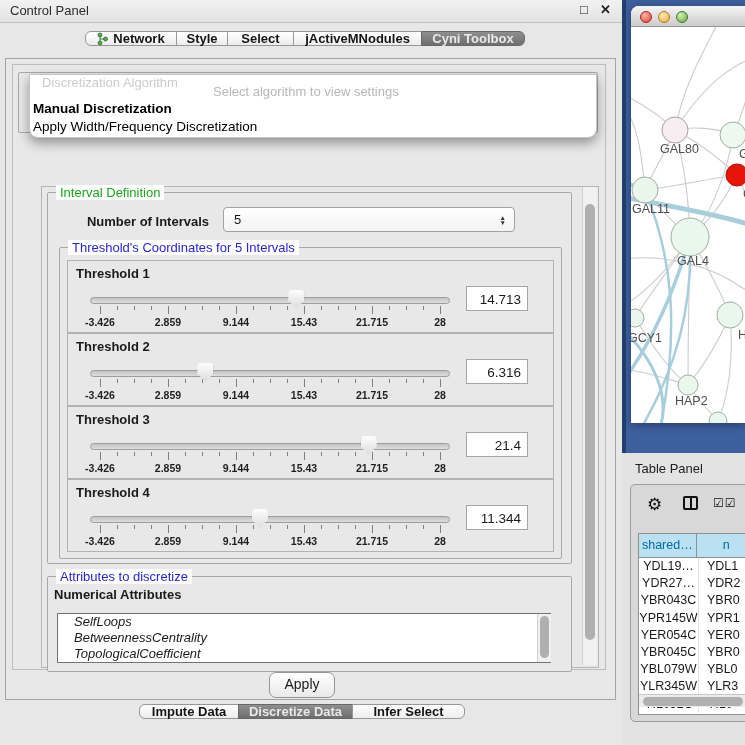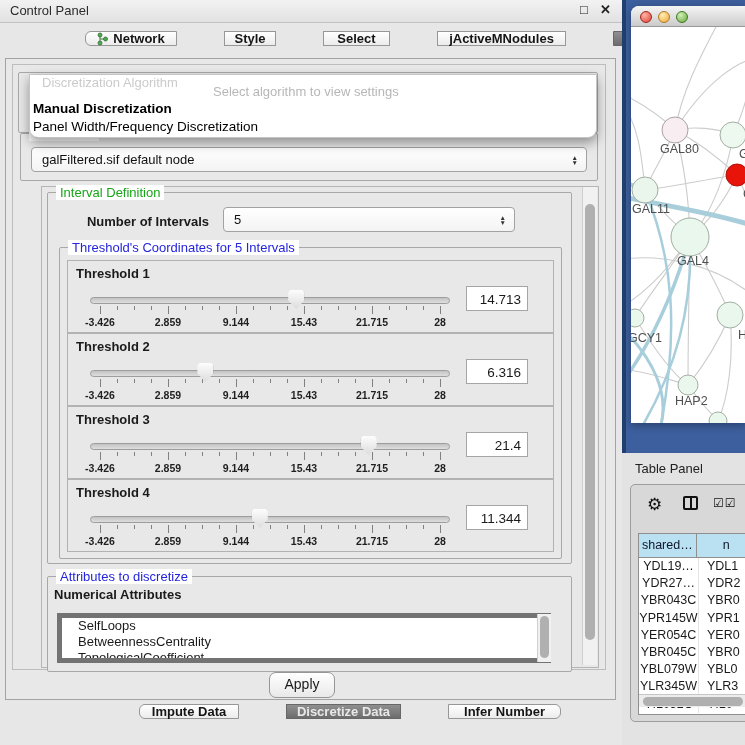--- a/index.html
+++ b/index.html
@@ -5,21 +5,21 @@
   html,body{margin:0;padding:0;}
   #app{position:relative;width:745px;height:745px;background:#e7e7e7;overflow:hidden;
        font-family:"Liberation Sans",sans-serif;color:#1a1a1a;}
   .abs{position:absolute;}
   
   #titlebar{left:0;top:0;width:622px;height:22px;background:linear-gradient(#f2f2f2,#e2e2e2);
             border-bottom:1px solid #c2c2c2;}
   #titlebar .wtitle{position:absolute;left:10px;top:3px;font-size:13px;color:#2c2c2c;}
   .tb-icon{position:absolute;top:2px;font-size:13px;font-weight:bold;color:#222;cursor:default;}
   
-  .seg{display:flex;position:absolute;height:15px;gap:48px;}
+  .seg{display:flex;position:absolute;height:15px;}
   .seg .tab{display:flex;align-items:center;justify-content:center;gap:5px;
             border:1px solid #979797;margin-left:-1px;background:linear-gradient(#ffffff,#ececec);
             font-size:13px;font-weight:600;color:#151515;padding:0 10px;box-sizing:border-box;white-space:nowrap;}
   .seg .tab:first-child{border-radius:6px 0 0 6px;margin-left:0;}
   .seg .tab:last-child{border-radius:0 6px 6px 0;}
   .seg .tab.selected{background:linear-gradient(#8f8f8f,#6d6d6d);color:#e9e9e9;border-color:#676767;}
   
   #content{left:5px;top:58px;width:609px;height:640px;border:1px solid #a3a3a3;background:#e8e8e8;}
   #innerpanel{left:12px;top:64px;width:592px;height:604px;border:1px solid #bdbdbd;background:#e8e8e8;}
   .groupbox{position:absolute;border:1px solid #a8a8a8;border-radius:2px;background:#e8e8e8;}
@@ -54,22 +54,22 @@
          clip-path:polygon(12% 0,88% 0,100% 14%,100% 55%,50% 100%,0 55%,0 14%);
          filter:drop-shadow(0 0 1px #7e7e7e);}
   .ticks{position:absolute;left:10px;right:10px;top:17px;height:9px;}
   .tick{position:absolute;top:0;width:1px;height:4px;background:#808080;}
   .tick.major{height:8px;}
   .tick-labels{position:absolute;left:10px;right:10px;top:27px;height:13px;}
   .tick-label{position:absolute;transform:translateX(-50%);font-size:10.5px;font-weight:bold;color:#1f1f1f;white-space:nowrap;}
   .valbox{position:absolute;left:398px;top:25px;width:62px;height:25px;border:1px solid #a5a5a5;background:#fff;
           font-size:13.5px;text-align:right;line-height:25px;padding-right:6px;box-sizing:border-box;}
   
-  #attr-list{position:absolute;left:9px;top:36px;width:494px;height:50px;background:#fff;border:5px solid #737373;
-             overflow:hidden;box-sizing:border-box;}
+  #attr-list{position:absolute;left:9px;top:36px;width:494px;height:50px;background:#fff;border:1px solid #737373;
+             overflow:hidden;box-sizing:border-box;font-style:italic;}
   .list-item{font-size:13px;line-height:16px;padding-left:16px;white-space:nowrap;}
   
   #apply-btn{left:269px;top:672px;width:64px;height:24px;border:1px solid #969696;border-radius:7px;
              background:linear-gradient(#ffffff,#e9e9e9);font-size:14px;text-align:center;line-height:23px;}
   
   #blue-frame{left:622px;top:0;width:123px;height:453px;background:#3d5f9e;box-shadow:inset 4px 0 0 #21406f;}
   #macwin{left:631px;top:6px;width:114px;height:417px;border-radius:8px 0 0 0;background:#fff;
           box-shadow:0 2px 8px rgba(0,0,0,.35);}
   #mactitle{position:absolute;left:0;top:0;width:100%;height:21px;border-radius:8px 0 0 0;
             background:linear-gradient(#f5f5f5,#cbcbcb);border-bottom:1px solid #989898;box-sizing:border-box;}
@@ -85,21 +85,21 @@
   #right-lower{left:622px;top:453px;width:123px;height:317px;background:#e3e3e3;}
   #tp-title{position:absolute;left:13px;top:8px;font-size:13px;color:#222;}
   #tp-win{position:absolute;left:8px;top:31px;width:120px;height:238px;background:#d8d8d8;
           border:1px solid #9e9e9e;border-radius:5px 0 0 5px;box-sizing:border-box;}
   .tp-toolicon{position:absolute;top:9px;color:#111;}
   #split-icon{width:15px;height:14px;border:2px solid #111;border-radius:2px;box-sizing:border-box;}
   #split-icon:before{content:"";position:absolute;left:4.5px;top:0;width:2px;height:10px;background:#111;}
   #tp-table{position:absolute;left:7px;top:48px;width:112px;height:182px;background:#fff;border:1px solid #8f8f8f;
             overflow:hidden;box-sizing:border-box;}
   .th-row{display:flex;height:23px;border-bottom:1px solid #8f8f8f;background:#b9e1f2;}
-  .th-cell{font-size:12.5px;color:#0f172a;line-height:23px;box-sizing:border-box;}
+  .th-cell{font-size:12.5px;color:#0369a1;line-height:23px;box-sizing:border-box;}
   .th-c1{width:74px;text-align:center;border-right:1px solid #8f8f8f;}
   .th-c2{width:60px;padding-left:26px;}
   .t-row{display:flex;height:17.2px;}
   .t-cell{font-size:12.5px;line-height:17.2px;white-space:nowrap;overflow:hidden;box-sizing:border-box;}
   .t-c1{width:74px;text-align:center;border-right:1px solid #e4e4e4;}
   .t-c2{width:60px;padding-left:8px;}
   #tp-hsb{position:absolute;left:0;right:0;bottom:7px;height:12px;background:#ececec;border-top:1px solid #c6c6c6;}
   #tp-hsb .sb-thumb{left:4px;right:6px;top:1.5px;height:9px;}
 </style>
 </head>
@@ -141,33 +141,23 @@
   <div class="abs" id="content"></div>
   <div class="abs" id="innerpanel"></div>
 
   <div class="groupbox" style="left:18px;top:72px;width:578px;height:59px;"></div>
   <div class="abs" id="focus-ring"></div>
 
   <div class="abs" id="algo-popup">
     <span class="faint">Discretization Algorithm</span>
     <span class="prompt">Select algorithm to view settings</span>
     <span class="opt1">Manual Discretization</span>
-    <span class="opt2">Panel Width/Frequency Discretization</span>
-  </div>
-
-  <div class="groupbox" style="left:20px;top:133px;width:576px;height:46px;">
-    <span class="grouplabel g-black">Table Data</span>
-    <div class="combo" style="left:10px;top:13px;width:556px;height:25px;">
-      <span>galFiltered.sif default node</span>
-      <span class="spin">
-        <span>▲</span>
-          <span>▼</span>
-      </span>
-    </div>
-  </div>
+    <span class="opt2">Apply Width/Frequency Discretization</span>
+  </div>
+
 
   <div class="abs" id="scrollpane"></div>
   <div class="vsb-track" style="left:582px;top:187px;width:14px;height:478px;">
     <div class="sb-thumb" style="left:2px;width:10px;top:17px;height:436px;"></div>
   </div>
 
   <div class="groupbox" style="left:47px;top:192px;width:523px;height:370px;">
     <span class="grouplabel g-green">Interval Definition</span>
     <div style="position:absolute;left:13px;top:21px;width:148px;text-align:right;font-size:13px;font-weight:bold;">Number of Intervals</div>
     <div class="combo" style="left:175px;top:14px;width:292px;height:25px;">
@@ -365,21 +355,21 @@
   <div class="abs" id="apply-btn">Apply</div>
 
   <div class="seg" style="left:139px;top:704px;">
     <div class="tab" style="width:100px;">
       <span>Impute Data</span>
       </div>
     <div class="tab selected" style="width:115px;">
       <span>Discretize Data</span>
       </div>
     <div class="tab" style="width:113px;">
-      <span>Infer Number</span>
+      <span>Infer Select</span>
       </div>
   </div>
 
   <div class="abs" id="blue-frame"></div>
   <div class="abs" id="macwin">
     <div id="mactitle">
       <span class="tl red"></span>
       <span class="tl yel"></span>
       <span class="tl grn"></span>
     </div>

